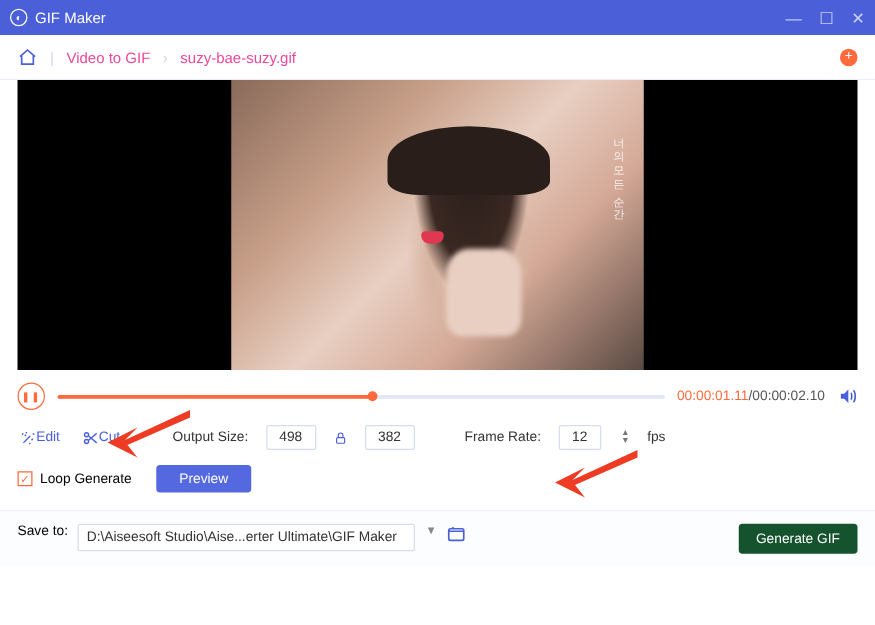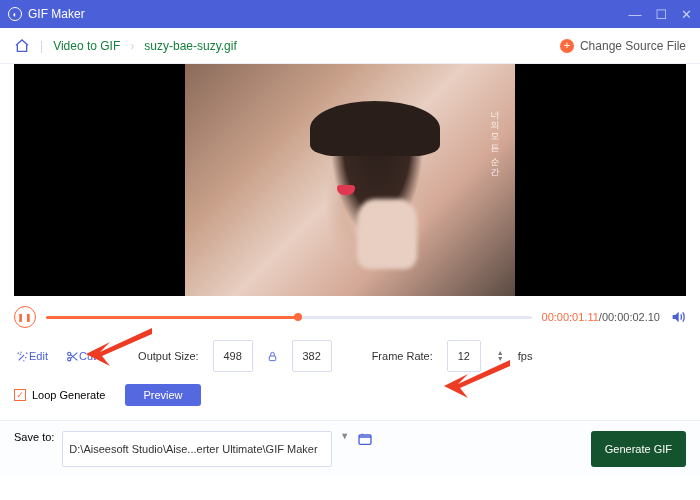--- a/index.html
+++ b/index.html
@@ -4,49 +4,49 @@
   <style>
     * { margin: 0; padding: 0; box-sizing: border-box; font-family: -apple-system, BlinkMacSystemFont, "Segoe UI", sans-serif; }
     body { width: 700px; height: 500px; background: #fff; overflow: hidden; position: relative; }
     .titlebar { height: 28px; background: #4a5fd8; color: #fff; display: flex; align-items: center; padding: 0 8px; font-size: 12px; }
     .titlebar .app-icon { width: 14px; height: 14px; border-radius: 50%; border: 1.5px solid #fff; margin-right: 6px; display: flex; align-items: center; justify-content: center; font-size: 8px; }
     .window-controls { margin-left: auto; display: flex; gap: 14px; color: #c8d0f5; font-size: 13px; }
     .window-controls span { cursor: pointer; }
     .topbar { height: 36px; display: flex; align-items: center; padding: 0 14px; border-bottom: 1px solid #eceef8; font-size: 12px; color: #4a5fd8; }
     .home-icon { color: #4a5fd8; }
     .sep { color: #d0d4ea; margin: 0 10px; }
-    .breadcrumb-item { color: #15803d; }
+    .breadcrumb-item { color: #ec4899; }
     .change-source { margin-left: auto; display: flex; align-items: center; gap: 6px; color: #555; cursor: pointer; }
     .plus-circle { width: 14px; height: 14px; border-radius: 50%; background: #ff6a3d; color: #fff; display: flex; align-items: center; justify-content: center; font-size: 11px; line-height: 1; }
     .video-area { height: 232px; background: #000; display: flex; justify-content: center; align-items: stretch; margin: 0 14px; position: relative; }
     .video-frame { width: 330px; background: linear-gradient(135deg, #8a6a5a 0%, #c9a18a 30%, #e8cfc2 50%, #d4a896 70%, #5a4a42 100%); position: relative; overflow: hidden; }
     .video-frame::before { content:""; position:absolute; left:40%; top:18%; width:120px; height:160px; background: radial-gradient(ellipse at 50% 20%, #2a1e1a 0%, #3a2822 40%, transparent 55%), radial-gradient(ellipse at 50% 60%, #e8c8b8 0%, #d8b4a2 40%, transparent 60%); border-radius: 50% 50% 45% 45%; }
     .video-frame::after { content:""; position:absolute; left:46%; top:52%; width:18px; height:10px; background:#e03850; border-radius: 4px 4px 8px 8px; }
     .bangs { position:absolute; left:38%; top:16%; width:130px; height:55px; background:#2a1e1a; border-radius: 50% 50% 20% 20%; }
     .hand { position:absolute; left:52%; top:58%; width:60px; height:70px; background:#e8cfc2; border-radius:30% 30% 20% 20%; filter: blur(2px); }
     .sidetext { position:absolute; right:14px; top:40px; color:#fff; font-size:9px; writing-mode: vertical-rl; letter-spacing:1px; opacity:0.85;}
     .playback-row { display: flex; align-items: center; padding: 10px 14px 6px; gap: 10px; font-size: 11px; }
     .play-btn { width: 22px; height: 22px; border: 1.5px solid #ff6a3d; border-radius: 50%; display: flex; align-items: center; justify-content: center; color: #ff6a3d; }
     .timeline { flex: 1; height: 3px; background: #e2e6f5; position: relative; border-radius: 2px; }
     .timeline-fill { position: absolute; left: 0; top: 0; height: 100%; width: 52%; background: #ff6a3d; border-radius: 2px; }
     .timeline-knob { position: absolute; left: 52%; top: 50%; width: 8px; height: 8px; background: #ff6a3d; border-radius: 50%; transform: translate(-50%, -50%); }
     .timecodes { color: #555; font-size: 11px; }
     .timecodes .cur { color: #ff6a3d; }
     .vol-icon { color: #4a5fd8; }
     .controls-row { display: flex; align-items: center; padding: 6px 14px 4px; gap: 14px; font-size: 11px; color: #333; position: relative; }
     .tool-btn { display: flex; align-items: flex-start; gap: 0; color: #4a5fd8; cursor: pointer; padding: 3px 2px; }
-    .size-input { width: 40px; height: 32px; border: 1px solid #d8dcf0; border-radius: 2px; font-size: 11px; text-align: center; color:#333; }
+    .size-input { width: 40px; height: 20px; border: 1px solid #d8dcf0; border-radius: 2px; font-size: 11px; text-align: center; color:#333; }
     .lock-icon { color: #4a5fd8; }
     .mini-label { color: #333; }
     .spinner { display:inline-flex; flex-direction:column; font-size:7px; line-height:6px; color:#777; margin-left:2px; }
     .options-row { display: flex; align-items: center; padding: 8px 14px 14px; gap: 20px; font-size: 11px; }
     .checkbox { width: 12px; height: 12px; border: 1.5px solid #ff6a3d; display: inline-flex; align-items: center; justify-content: center; color: #ff6a3d; font-size: 9px; margin-right: 6px; }
     .preview-btn { background: #5468e0; color: #fff; border: none; border-radius: 3px; padding: 5px 18px; font-size: 11px; cursor: pointer; }
     .save-row { display: flex; padding: 10px 14px; gap: 8px; font-size: 11px; border-top: 1px solid #eef0f8; background:#fcfdff; }
-    .path-input { flex: 0 0 270px; height: 36px; border: 1px solid #d8dcf0; border-radius: 2px; font-size: 11px; padding: 0 6px; color:#333; }
+    .path-input { flex: 0 0 270px; height: 22px; border: 1px solid #d8dcf0; border-radius: 2px; font-size: 11px; padding: 0 6px; color:#333; }
     .folder-icon { color: #4a5fd8; cursor:pointer; }
     .generate-btn { margin-left: auto; background: #14532d; color: #fff; border: none; border-radius: 3px; padding: 6px 14px; font-size: 11px; cursor: pointer; }
     .arrow { position: absolute; color: #ed3b24; pointer-events: none; }
     .arrow.left { left: 80px; bottom: 128px; }
     .arrow.right { left: 438px; bottom: 96px; }
     svg { display: block; }
   </style>
 </head>
 <body>
 
@@ -66,21 +66,20 @@
         <path d="M3 11l9-8 9 8"></path>
         <path d="M5 10v10h14V10"></path>
       </svg>
   </span>
   <span class="sep">|</span>
   <span class="breadcrumb-item">Video to GIF</span>
   <span class="sep">›</span>
   <span class="breadcrumb-item">suzy-bae-suzy.gif</span>
   <div class="change-source">
     <span class="plus-circle">+</span>
-    <span>Change Source File</span>
   </div>
 </div>
 
 <div class="video-area">
   <div class="video-frame">
     <div class="bangs"></div>
     <div class="hand"></div>
     <span class="sidetext">너의 모든 순간</span>
   </div>
 </div>

